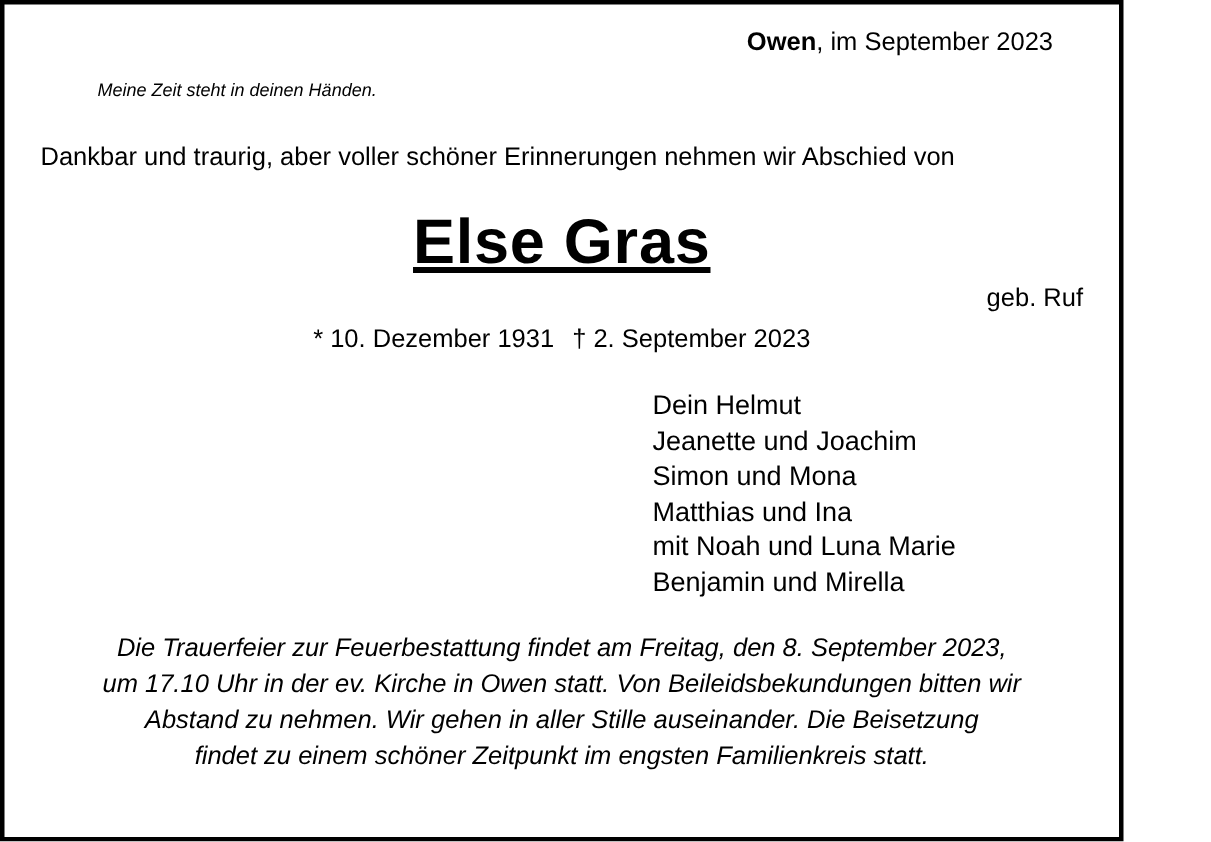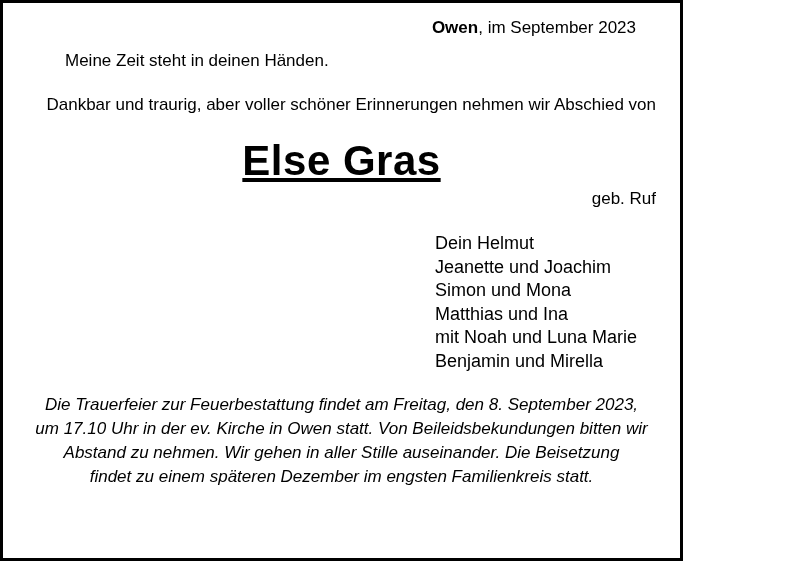--- a/index.html
+++ b/index.html
@@ -6,21 +6,21 @@
     margin: 0;
     padding: 0;
     background: #ffffff;
   }
   body {
     font-family: "Liberation Sans", sans-serif;
     color: #000000;
   }
   .obituary {
     position: relative;
-    width: 683px;
+    width: 749px;
     height: 561px;
     box-sizing: border-box;
     background: #ffffff;
     border: 3px solid #000000;
     overflow: hidden;
   }
   .inner {
     position: absolute;
     left: 0;
     top: 0;
@@ -35,29 +35,30 @@
     line-height: 22px;
     padding-right: 20px;
     margin-top: 2px;
   }
   .place-line .place {
     font-weight: bold;
   }
   .verse {
     margin-top: 10px;
     padding-left: 38px;
-    font-size: 17px;
+    font-size: 12px;
     line-height: 23px;
+    font-style: italic;
   }
   .verse .ref {
     display: block;
   }
   .intro {
     margin-top: 22px;
-    text-align: right;
+    text-align: left;
     font-size: 17px;
     line-height: 22px;
   }
   .name {
     margin-top: 22px;
     text-align: center;
     font-size: 42px;
     font-weight: bold;
     letter-spacing: 0.5px;
     line-height: 46px;
@@ -114,31 +115,34 @@
     <div class="verse">
       <span>Meine Zeit steht in deinen Händen.</span>
     </div>
 
     <div class="intro">Dankbar und traurig, aber voller schöner Erinnerungen nehmen wir Abschied von</div>
 
     <div class="name">Else Gras</div>
 
     <div class="born-name">geb. Ruf</div>
 
+    <div class="dates">
+      <span>* 10. Dezember 1931</span><span class="gap"></span><span>† 2. September 2023</span>
+    </div>
 
     <div class="mourners">
       <div>Dein Helmut</div>
       <div>Jeanette und Joachim</div>
       <div>Simon und Mona</div>
       <div>Matthias und Ina</div>
       <div>mit Noah und Luna Marie</div>
       <div>Benjamin und Mirella</div>
     </div>
 
     <div class="closing">
       <span class="ln">Die Trauerfeier zur Feuerbestattung findet am Freitag, den 8. September 2023,</span>
       <span class="ln">um 17.10 Uhr in der ev.   Kirche in Owen statt. Von Beileidsbekundungen bitten wir</span>
       <span class="ln">Abstand zu nehmen. Wir gehen in aller Stille auseinander. Die Beisetzung</span>
-      <span class="ln">findet zu einem späteren Dezember im engsten Familienkreis statt.</span>
+      <span class="ln">findet zu einem schöner Zeitpunkt im engsten Familienkreis statt.</span>
     </div>
 
   </div>
 </div>
 
 </body></html>

